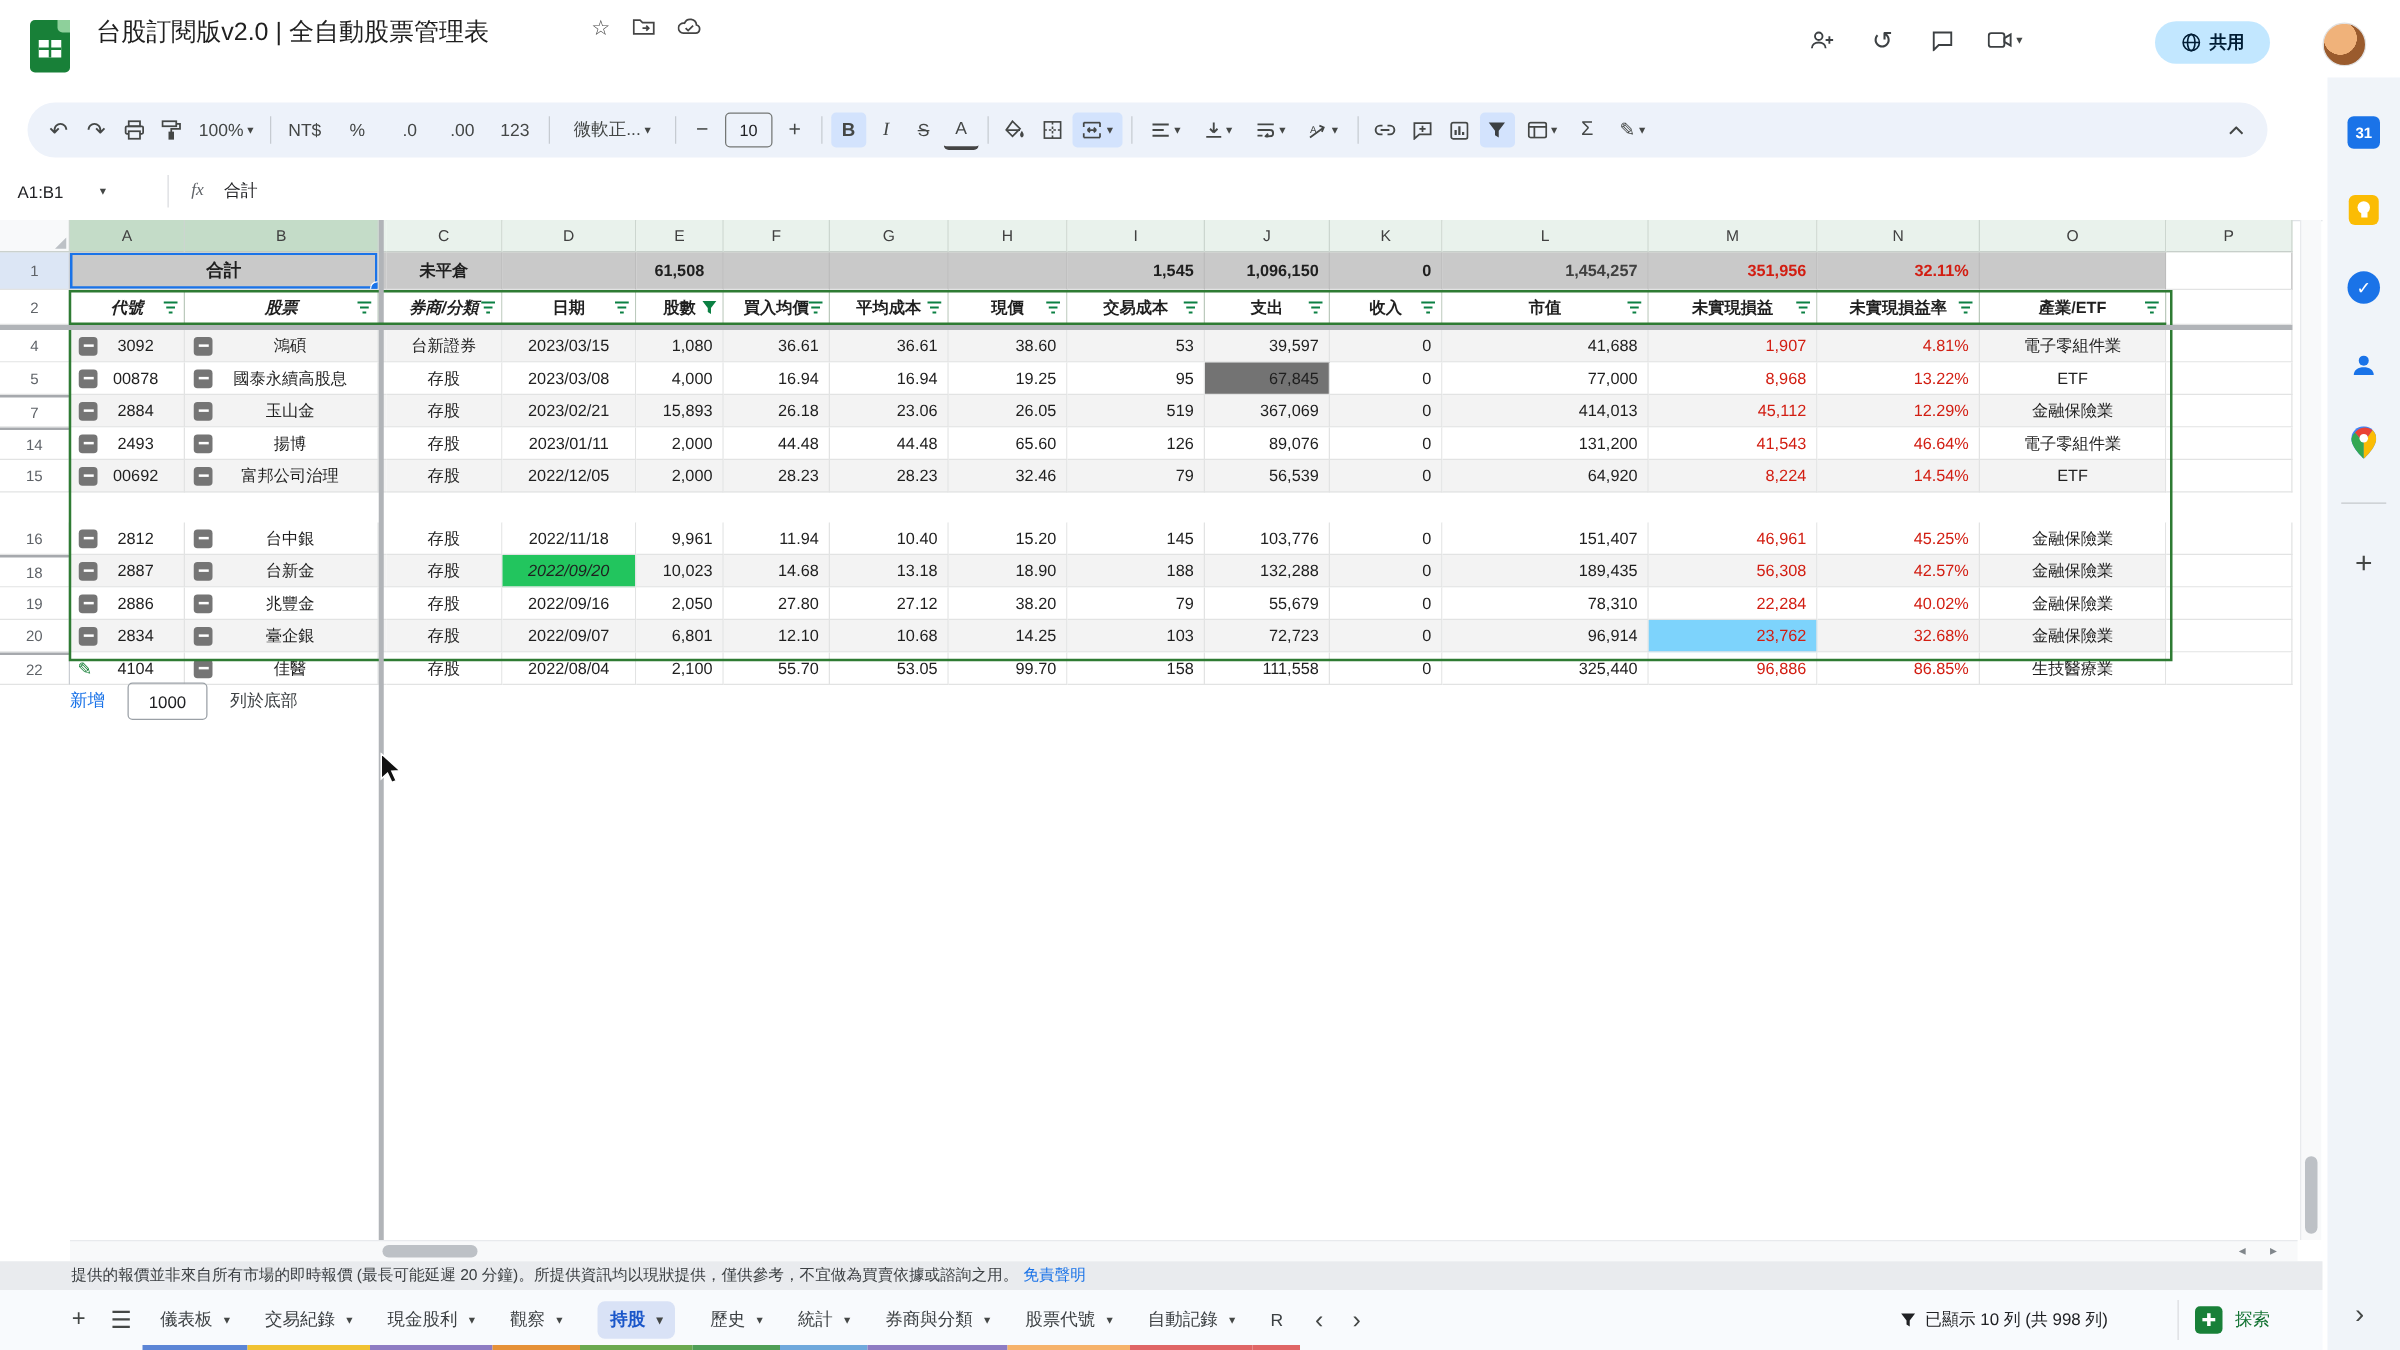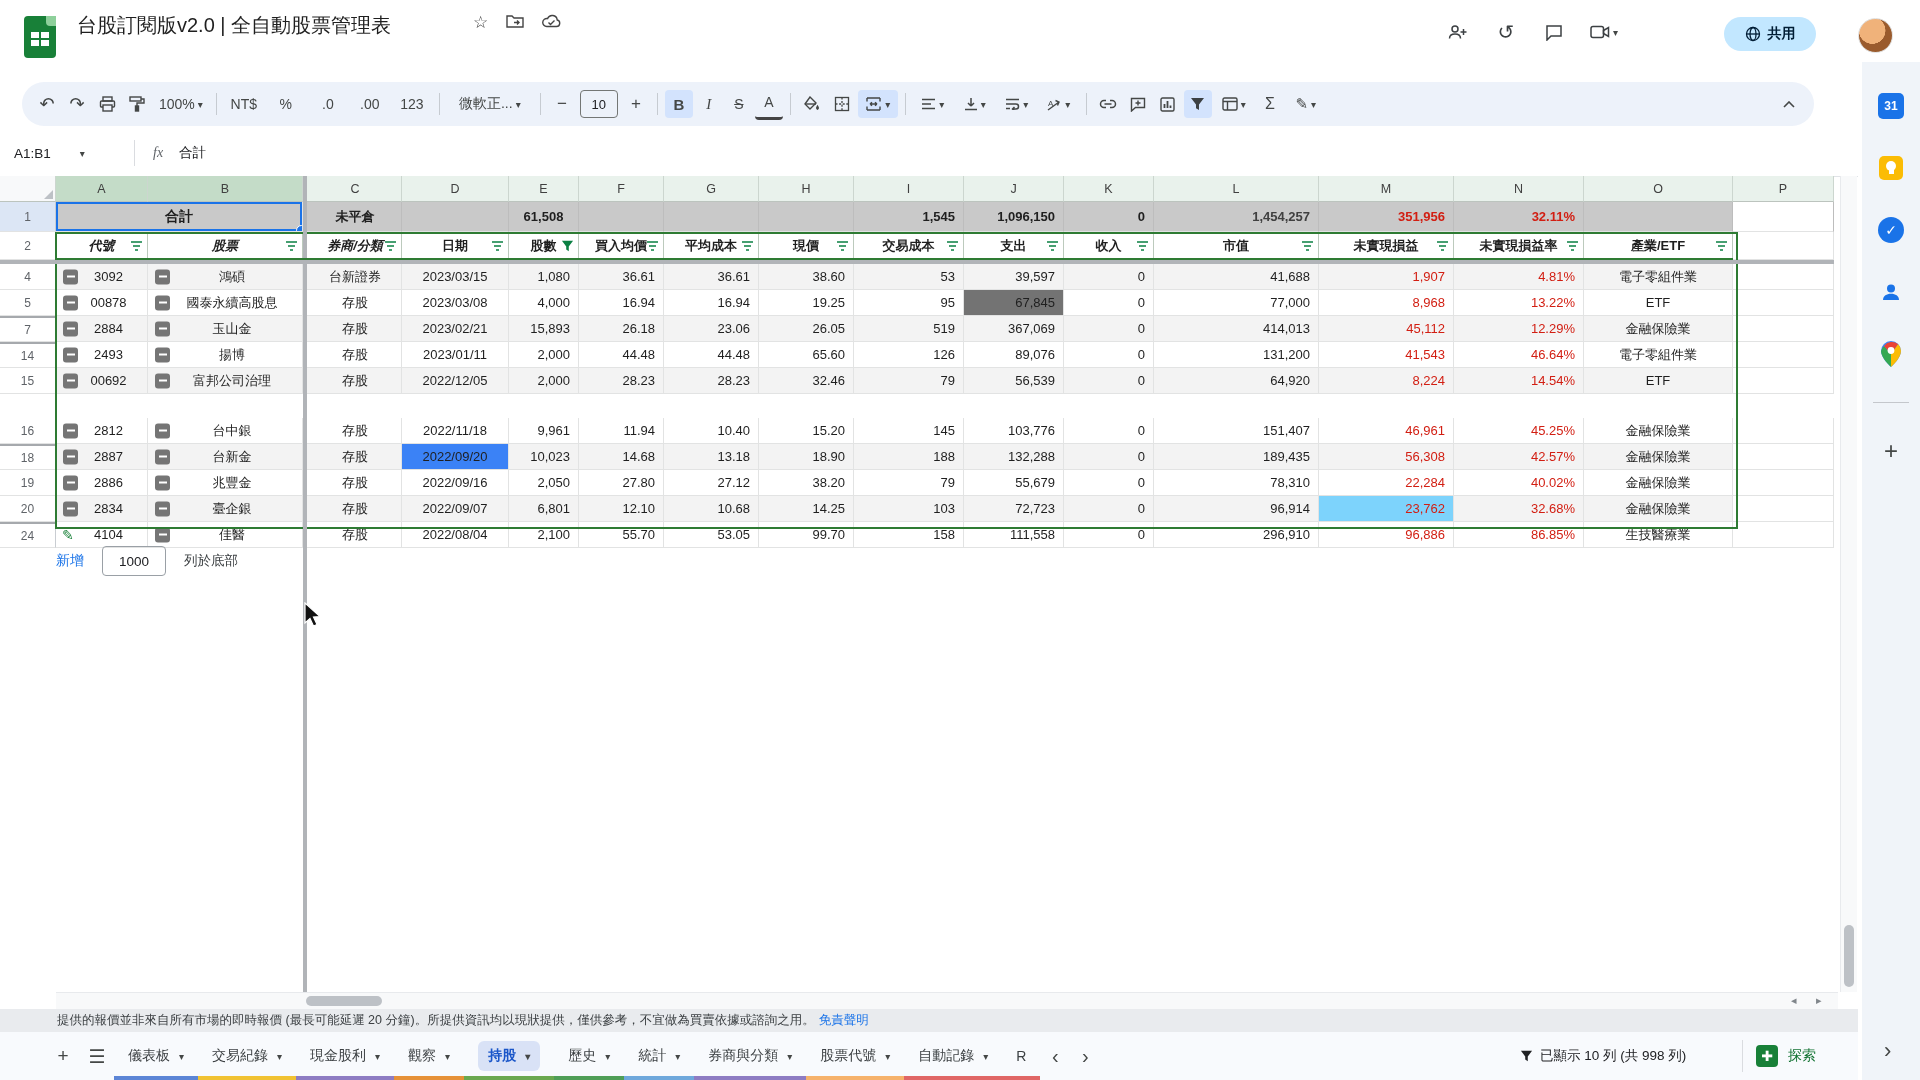--- a/index.html
+++ b/index.html
@@ -612,21 +612,21 @@
           <div class="c ctr cellA" style="width: 92px; background: rgb(243, 243, 243);">
             <span class="minusBtn"></span>
             <span style="margin-left:14px;">2887</span>
           </div>
           <div class="c ctr cellB" style="width: 155px; background: rgb(243, 243, 243);">
             <span class="minusBtn"></span>
             <span style="margin-left:14px;">台新金</span>
           </div>
           <div class="c " style="width: 6px; border-right: none; background: rgb(243, 243, 243);"></div>
           <div class="c ctr" style="width: 93px; background: rgb(243, 243, 243);">存股</div>
-          <div class="c ctr" style="width: 107px; background: #3b82f6;">2022/09/20</div>
+          <div class="c ctr" style="width: 107px; background: #22c55e; font-style: italic;">2022/09/20</div>
           <div class="c rt" style="width: 70px; background: rgb(243, 243, 243);">10,023</div>
           <div class="c rt" style="width: 85px; background: rgb(243, 243, 243);">14.68</div>
           <div class="c rt" style="width: 95px; background: rgb(243, 243, 243);">13.18</div>
           <div class="c rt" style="width: 95px; background: rgb(243, 243, 243);">18.90</div>
           <div class="c rt" style="width: 110px; background: rgb(243, 243, 243);">188</div>
           <div class="c rt" style="width: 100px; background: rgb(243, 243, 243);">132,288</div>
           <div class="c rt" style="width: 90px; background: rgb(243, 243, 243);">0</div>
           <div class="c rt" style="width: 165px; background: rgb(243, 243, 243);">189,435</div>
           <div class="c rt red" style="width: 135px; background: rgb(243, 243, 243);">56,308</div>
           <div class="c rt red" style="width: 130px; background: rgb(243, 243, 243);">42.57%</div>
@@ -679,40 +679,40 @@
           <div class="c rt" style="width: 110px; background: rgb(243, 243, 243);">103</div>
           <div class="c rt" style="width: 100px; background: rgb(243, 243, 243);">72,723</div>
           <div class="c rt" style="width: 90px; background: rgb(243, 243, 243);">0</div>
           <div class="c rt" style="width: 165px; background: rgb(243, 243, 243);">96,914</div>
           <div class="c rt red" style="width: 135px; background: #7dd3fc;">23,762</div>
           <div class="c rt red" style="width: 130px; background: rgb(243, 243, 243);">32.68%</div>
           <div class="c ctr" style="width: 149px; background: rgb(243, 243, 243);">金融保險業</div>
           <div class="c " style="width: 101px;"></div>
         </div>
         <div class="r" style="height: 26px;">
-          <div class="c gut gapMark" style="width: 56px;">24</div>
+          <div class="c gut gapMark" style="width: 56px;">22</div>
           <div class="c ctr cellA" style="width: 92px; background: rgb(255, 255, 255);">
             <span class="pencil">✎</span>
             <span style="margin-left:14px;">4104</span>
           </div>
           <div class="c ctr cellB" style="width: 155px; background: rgb(255, 255, 255);">
             <span class="minusBtn"></span>
             <span style="margin-left:14px;">佳醫</span>
           </div>
           <div class="c " style="width: 6px; border-right: none; background: rgb(255, 255, 255);"></div>
           <div class="c ctr" style="width: 93px; background: rgb(255, 255, 255);">存股</div>
           <div class="c ctr" style="width: 107px; background: rgb(255, 255, 255);">2022/08/04</div>
           <div class="c rt" style="width: 70px; background: rgb(255, 255, 255);">2,100</div>
           <div class="c rt" style="width: 85px; background: rgb(255, 255, 255);">55.70</div>
           <div class="c rt" style="width: 95px; background: rgb(255, 255, 255);">53.05</div>
           <div class="c rt" style="width: 95px; background: rgb(255, 255, 255);">99.70</div>
           <div class="c rt" style="width: 110px; background: rgb(255, 255, 255);">158</div>
           <div class="c rt" style="width: 100px; background: rgb(255, 255, 255);">111,558</div>
           <div class="c rt" style="width: 90px; background: rgb(255, 255, 255);">0</div>
-          <div class="c rt" style="width: 165px; background: rgb(255, 255, 255);">296,910</div>
+          <div class="c rt" style="width: 165px; background: rgb(255, 255, 255);">325,440</div>
           <div class="c rt red" style="width: 135px; background: rgb(255, 255, 255);">96,886</div>
           <div class="c rt red" style="width: 130px; background: rgb(255, 255, 255);">86.85%</div>
           <div class="c ctr" style="width: 149px; background: rgb(255, 255, 255);">生技醫療業</div>
           <div class="c " style="width: 101px;"></div>
         </div>
       </div>
     <div class="abs" id="tableOutline"></div>
     <div class="abs" id="hdrGreenLine"></div>
     <div class="abs" id="vFreeze"></div>
     <div class="abs" id="hFreeze"></div>

